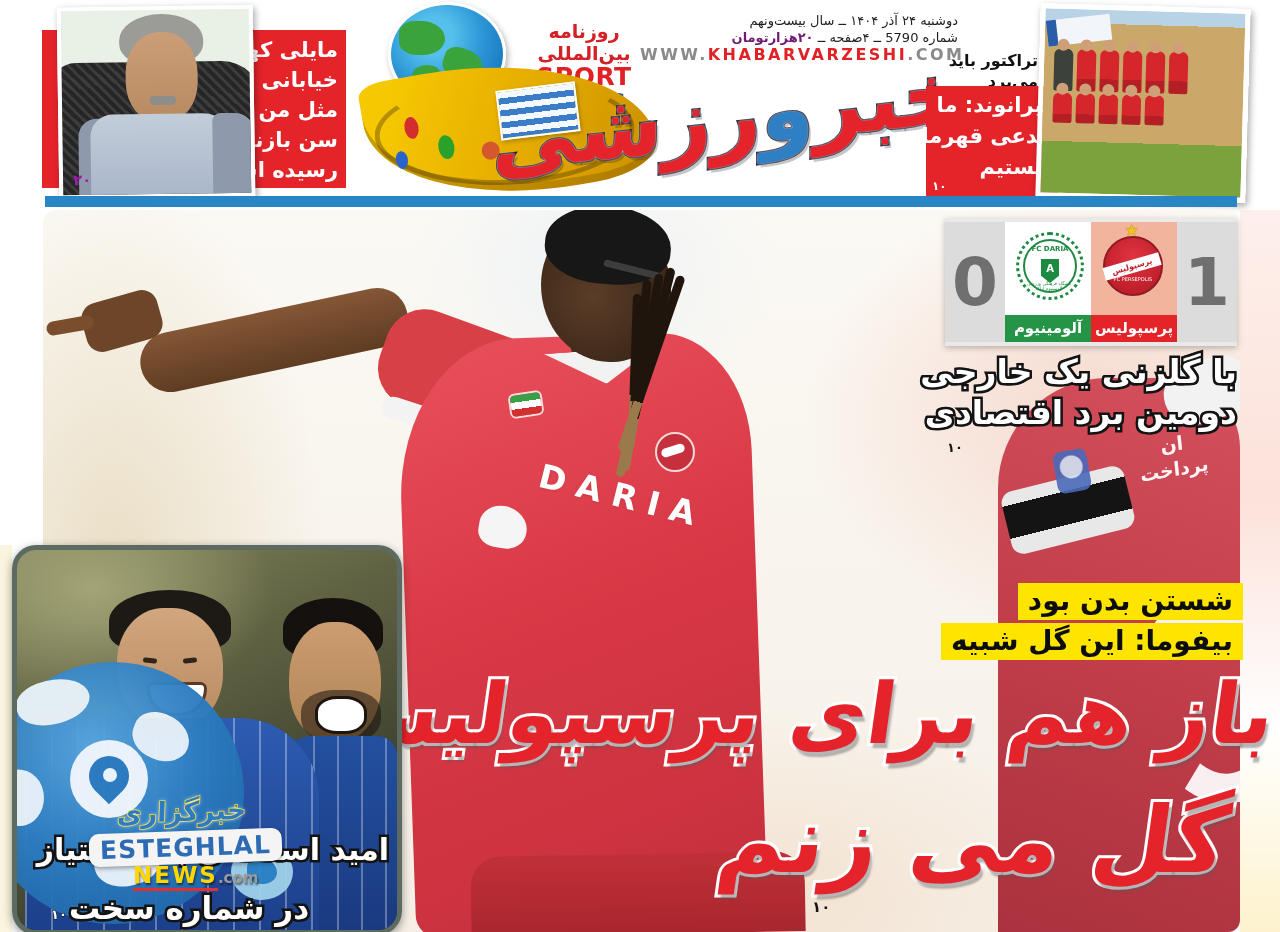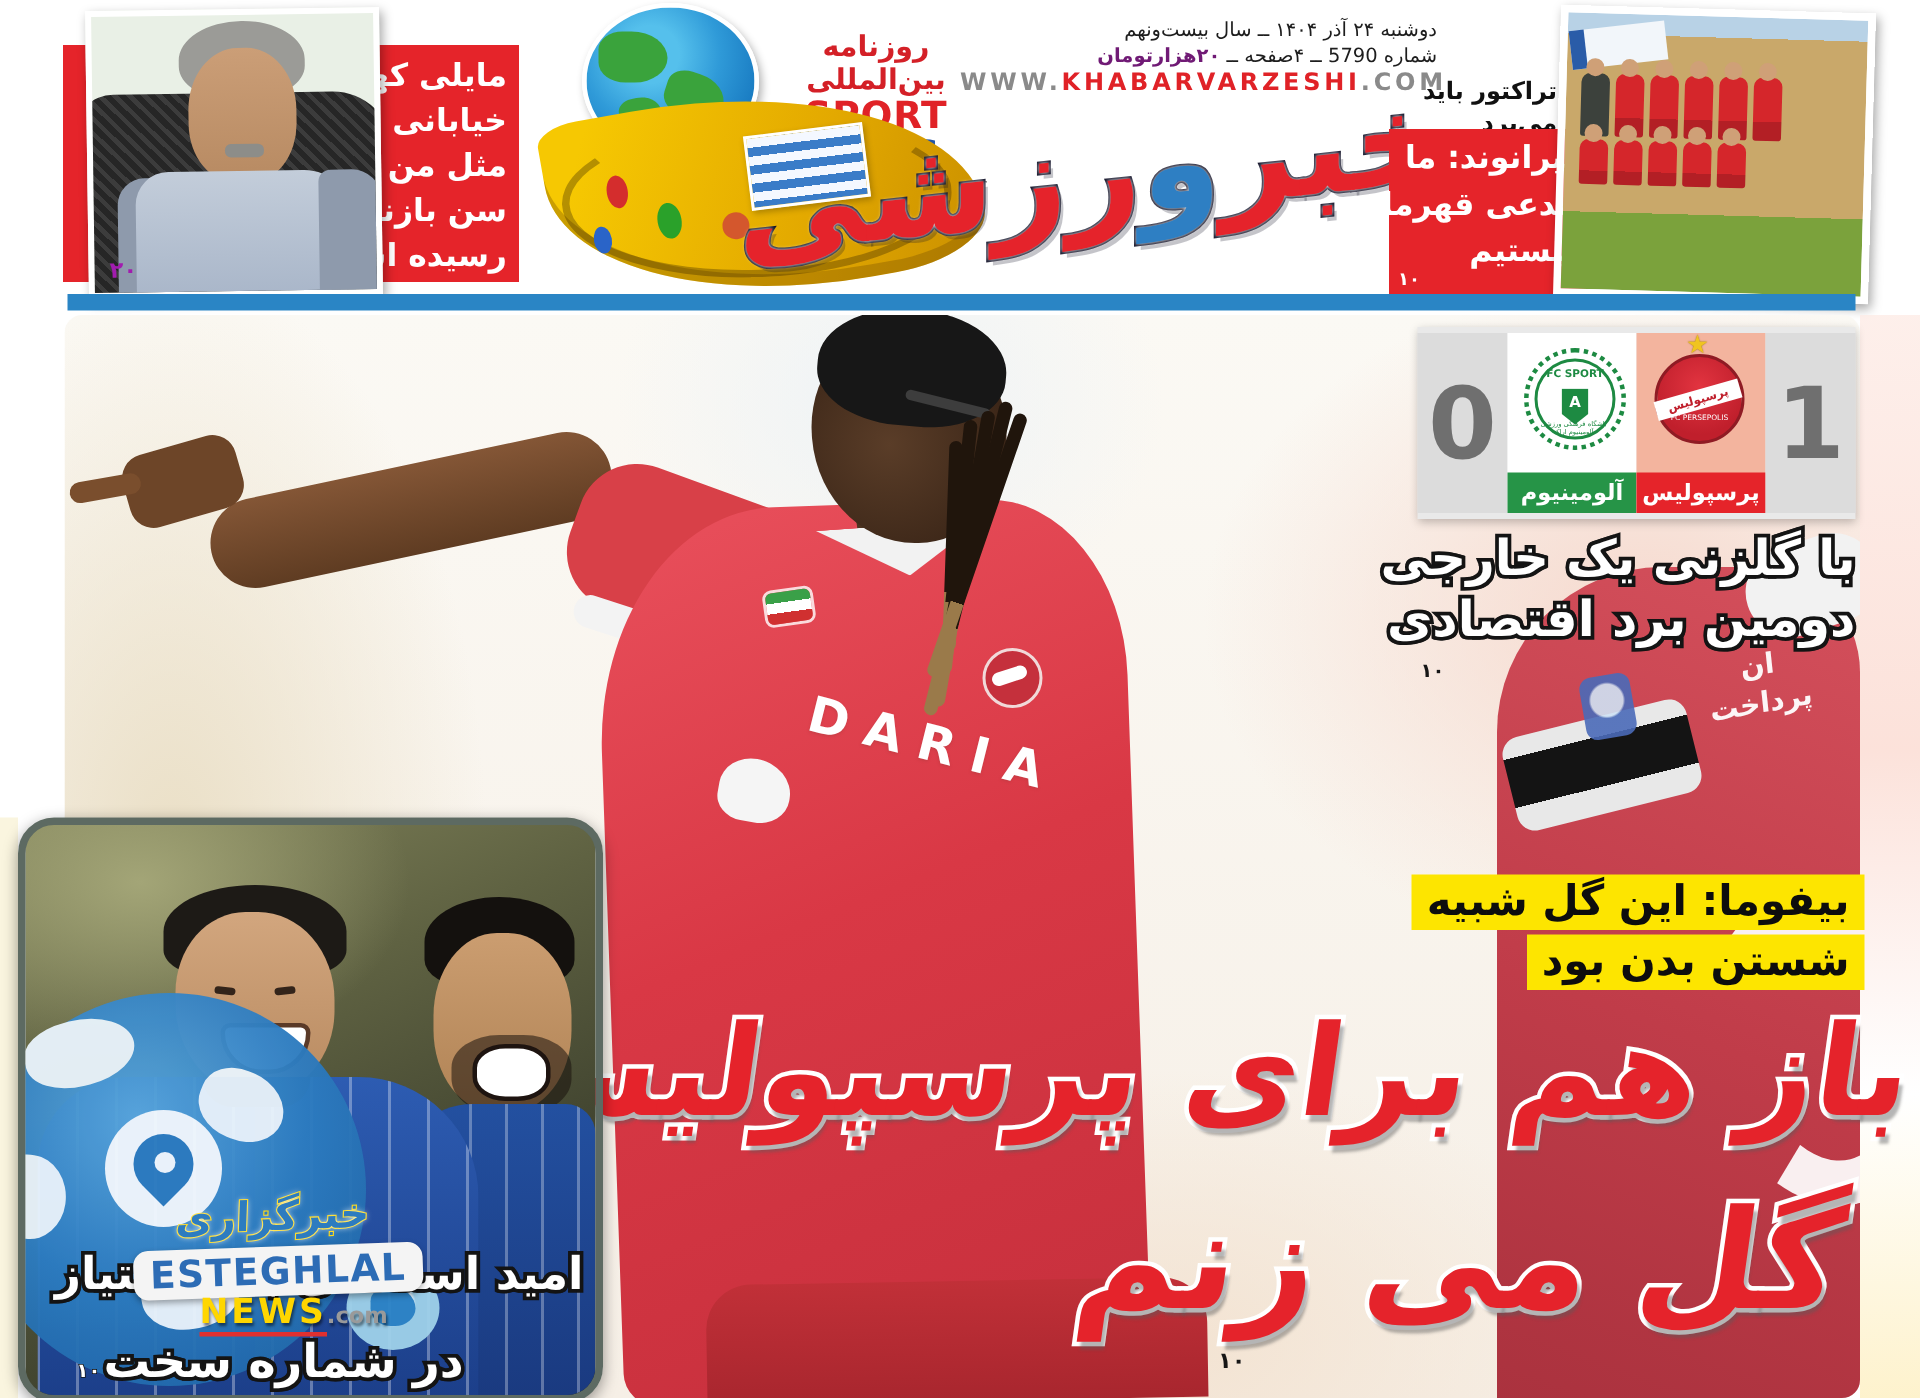--- a/index.html
+++ b/index.html
@@ -358,21 +358,21 @@
       <div>ان</div>
       <div>پرداخت</div>
     </div>
     <div class="abs rp-num"></div>
   </div>
 
   <div class="abs match-box">
     <div class="cell cell-score">0</div>
     <div class="cell cell-away">
       <div class="iralco">
-        <div class="iralco-txt">FC SPORT</div>
+        <div class="iralco-txt">FC DARIA</div>
         <div class="iralco-shield">A</div>
         <div class="iralco-ring">باشگاه فرهنگی ورزشی آلومینیوم اراک</div>
       </div>
       <div class="band band-green">آلومینیوم</div>
     </div>
     <div class="cell cell-home">
       <div class="perspolis">
         <div class="persp-star">★</div>
         <div class="persp-ball"></div>
         <div class="persp-band">پرسپولیس</div>
@@ -383,22 +383,22 @@
     <div class="cell cell-score">1</div>
   </div>
 
   <div class="abs subhead stroke-black">
     <div>با گلزنی یک خارجی</div>
     <div>دومین برد اقتصادی</div>
     <span class="subhead-pg">۱۰</span>
   </div>
 
   <div class="abs quote">
+    <div class="quote-line"><span class="quote-box">شستن بدن بود</span></div>
     <div class="quote-line"><span class="quote-box">بیفوما: این گل شبیه</span></div>
-    <div class="quote-line"><span class="quote-box">شستن بدن بود</span></div>
   </div>
 
   <div class="abs headline1 stroke-white">باز هم برای پرسپولیس</div>
   <div class="abs headline2 stroke-white">گل می زنم</div>
   <div class="abs headline-pg">۱۰</div>
 
   <div class="abs est-card">
     <div class="abs p1-hair"></div>
     <div class="abs p1-face"></div>
     <span class="p1-eye e-l"></span>

